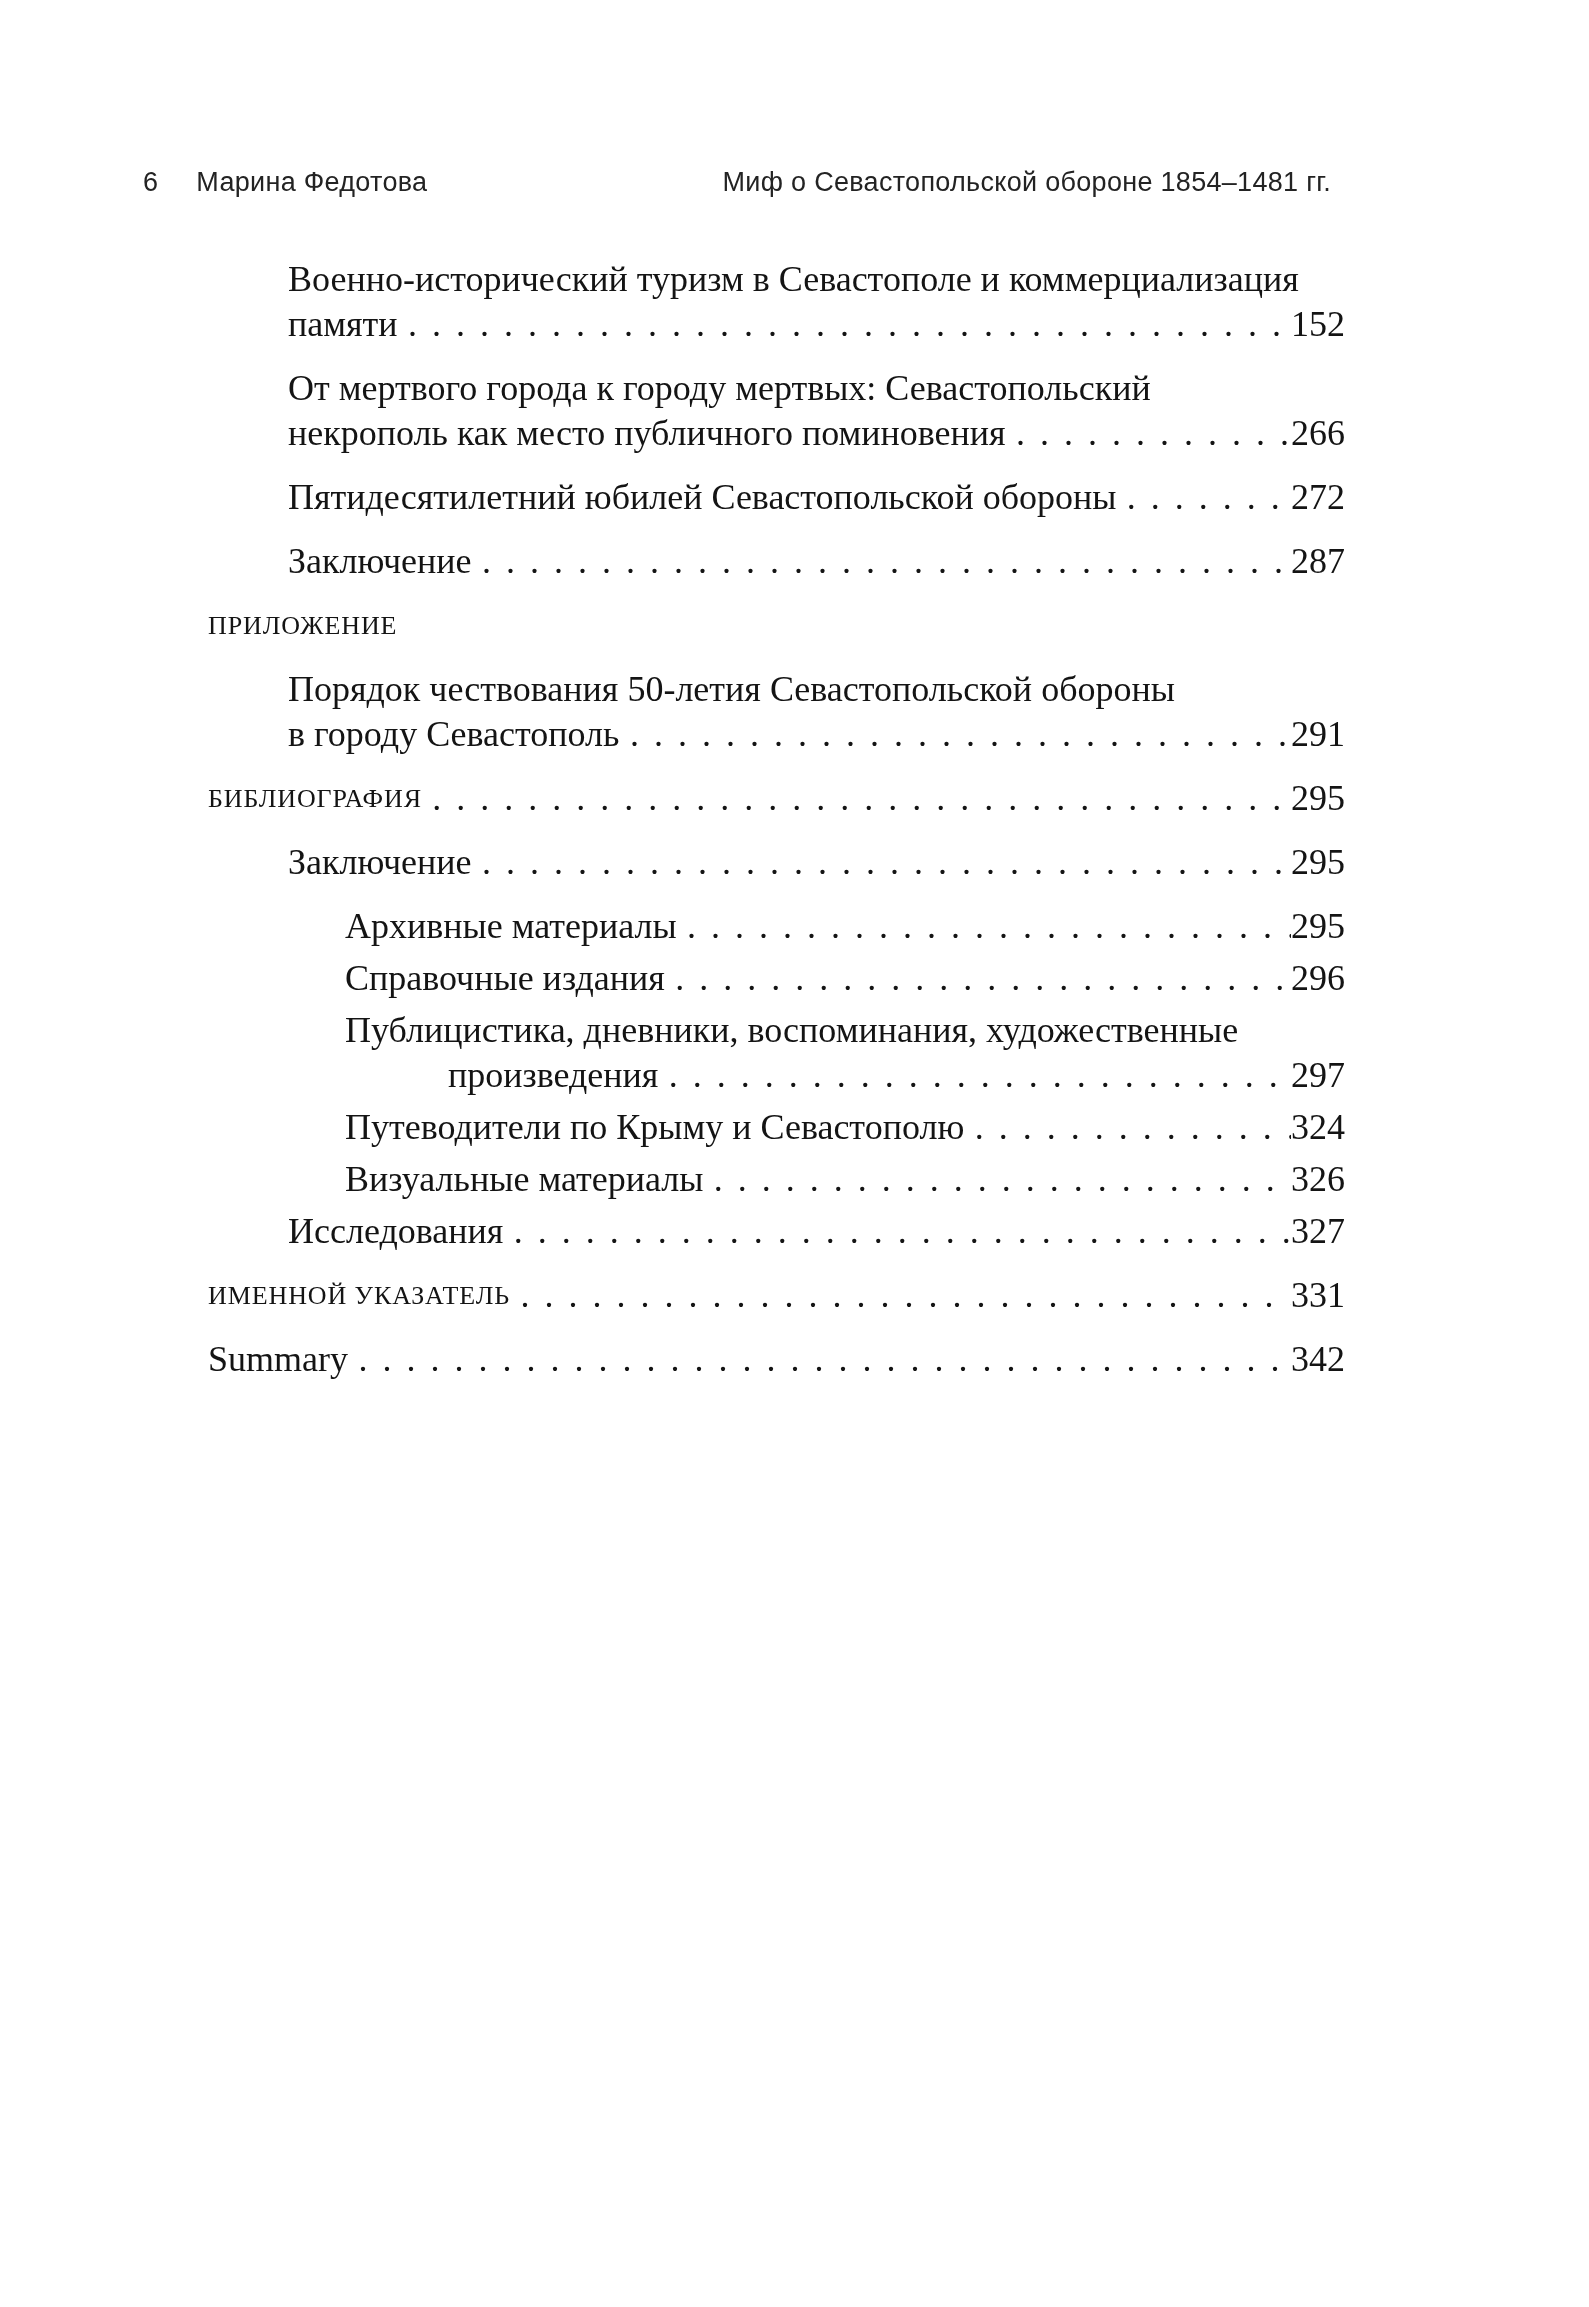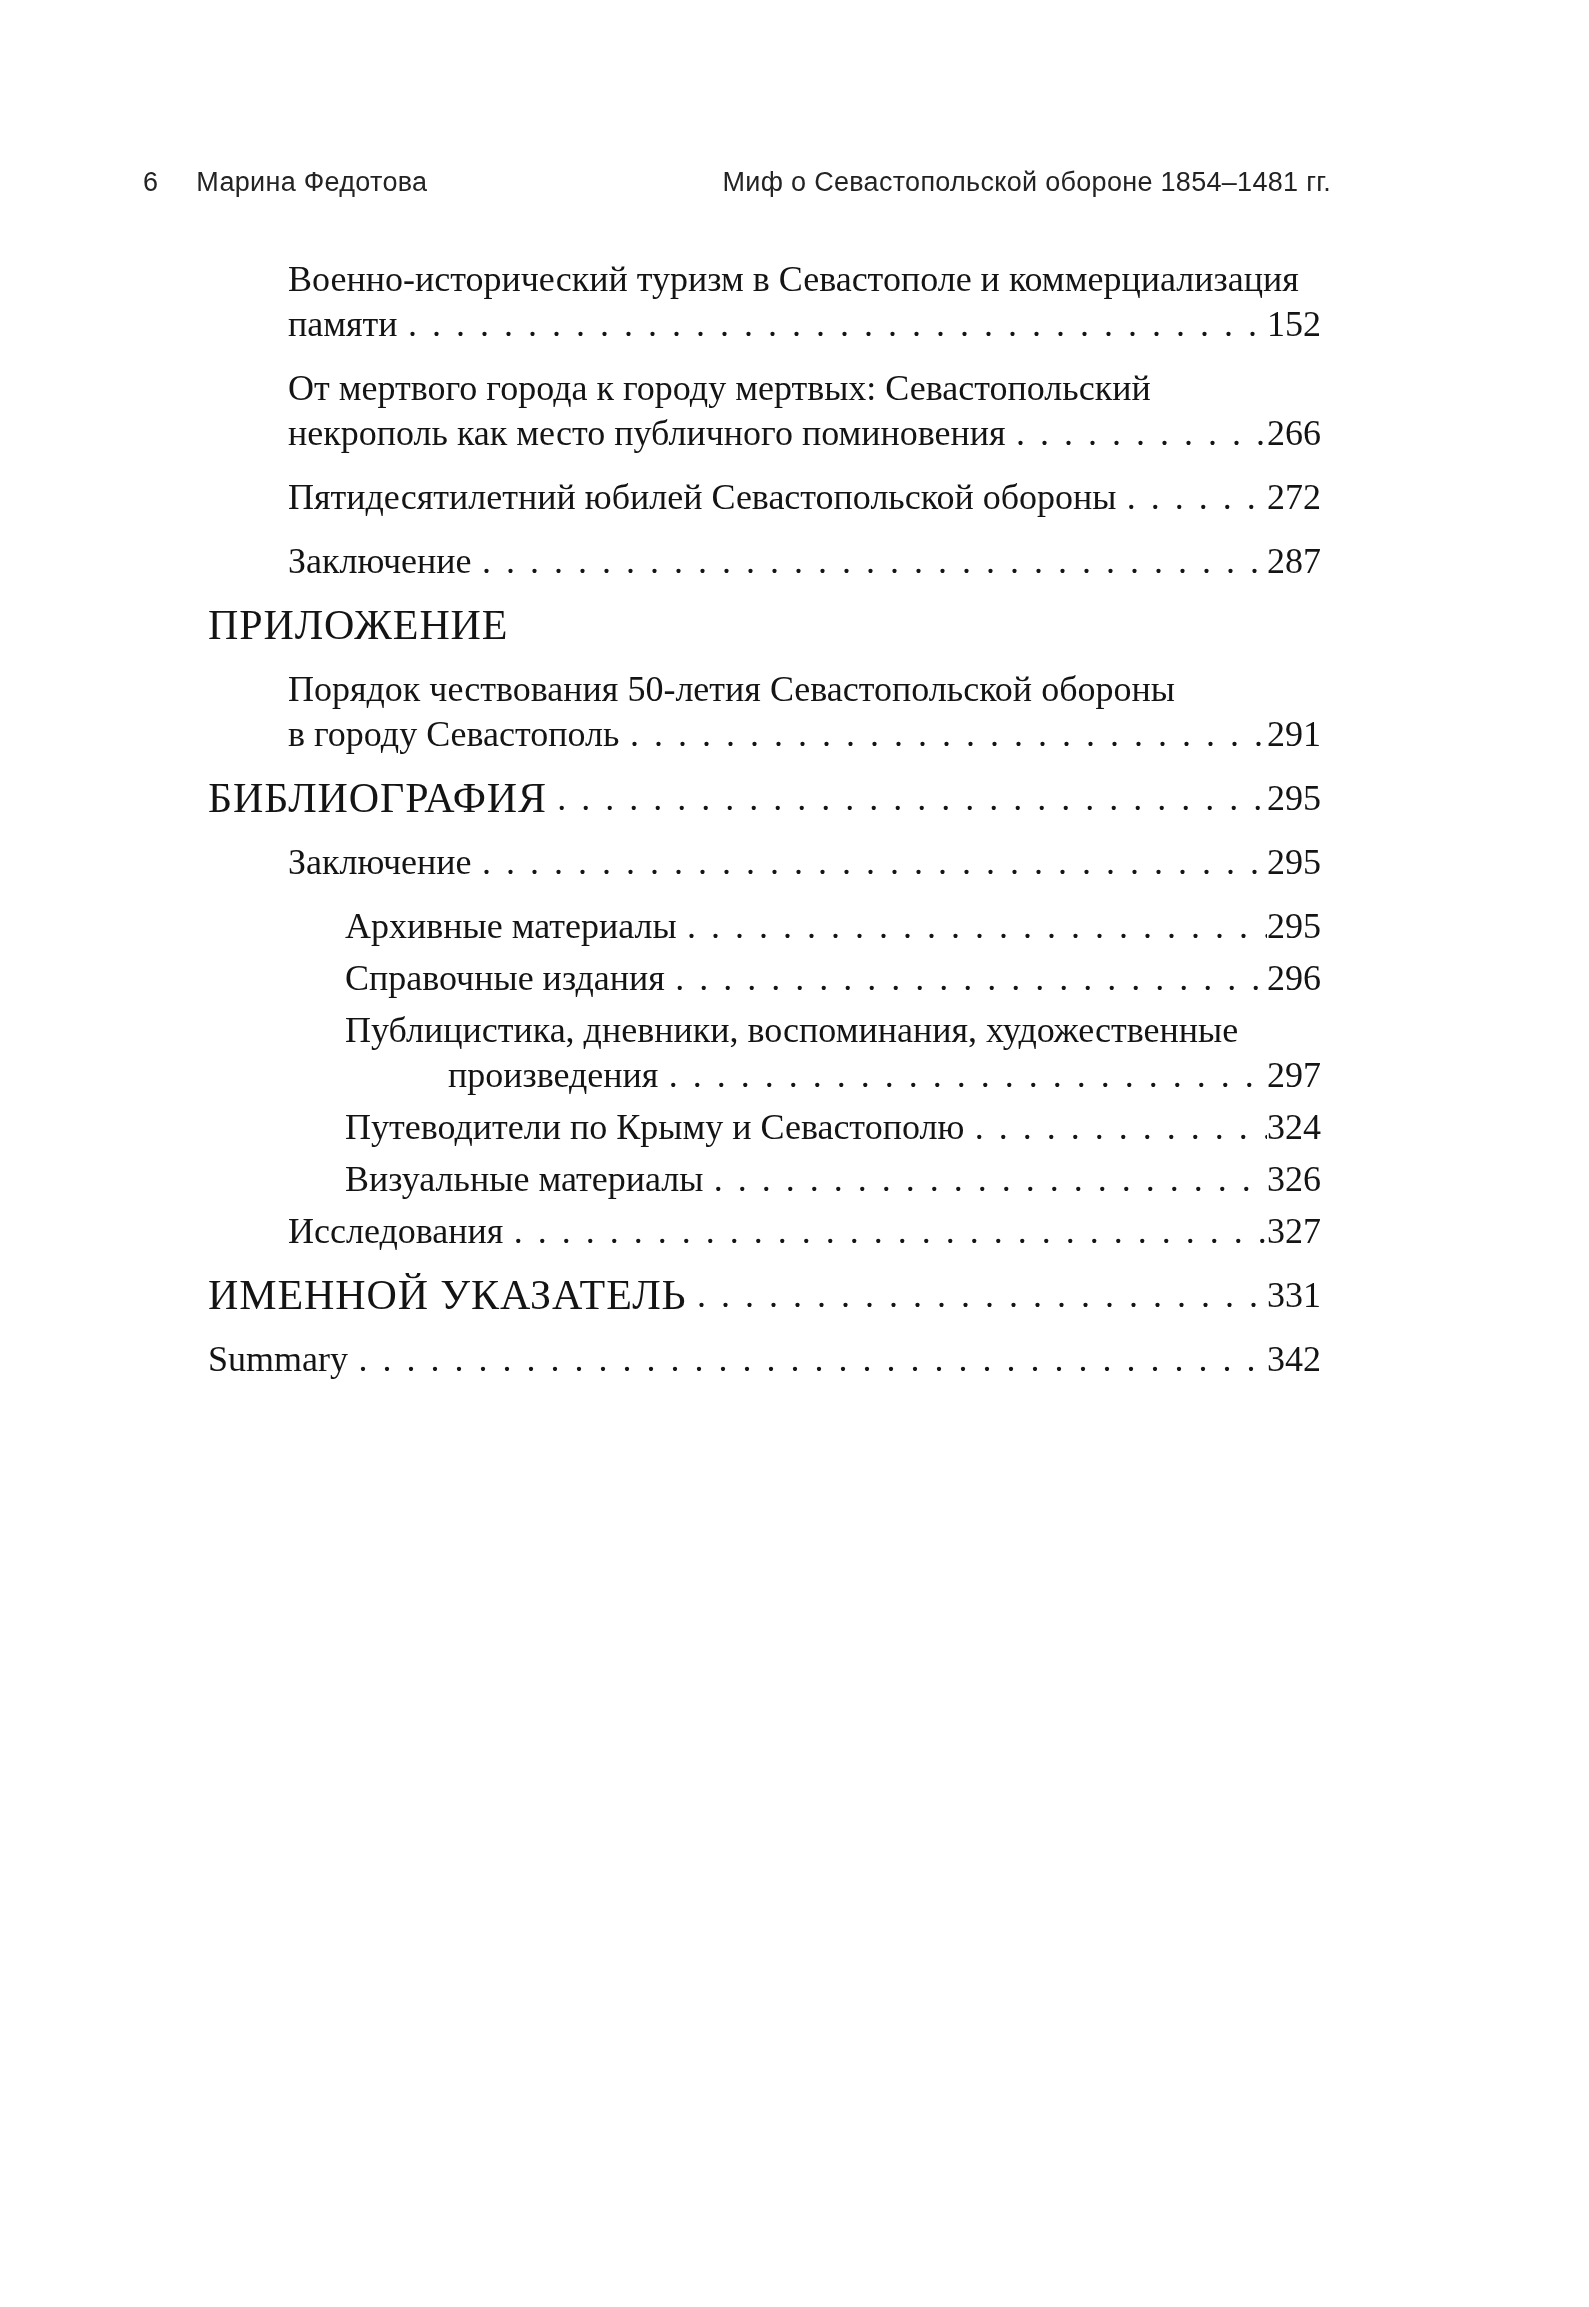--- a/index.html
+++ b/index.html
@@ -30,31 +30,31 @@
     white-space: nowrap;
   }
   .hdr-author { margin-left: 38px; }
   .hdr-title  { margin-left: auto; }
 
   
   .toc {
     position: absolute;
     top: 257px;
     left: 208px;
-    right: 269px;
+    right: 245px;
     font-size: 36px;
     line-height: 45px;
   }
   .toc-entry { margin-bottom: 19px; }
   .toc-entry.tight { margin-bottom: 7px; }
   .toc-entry.lv1 { margin-left: 0; }
   .toc-entry.lv2 { margin-left: 80px; }
   .toc-entry.lv3 { margin-left: 137px; }
   .toc-entry.caps .txt {
-    font-size: 42px;
+    font-size: 26px;
     letter-spacing: 0.9px;
   }
   .toc-line { display: flex; }
   .toc-line.cont { margin-left: 103px; justify-content: center; }
   .txt { white-space: nowrap; }
   .leader {
     flex: 1 1 auto;
     overflow: hidden;
     white-space: nowrap;
     padding-left: 10.4px;

